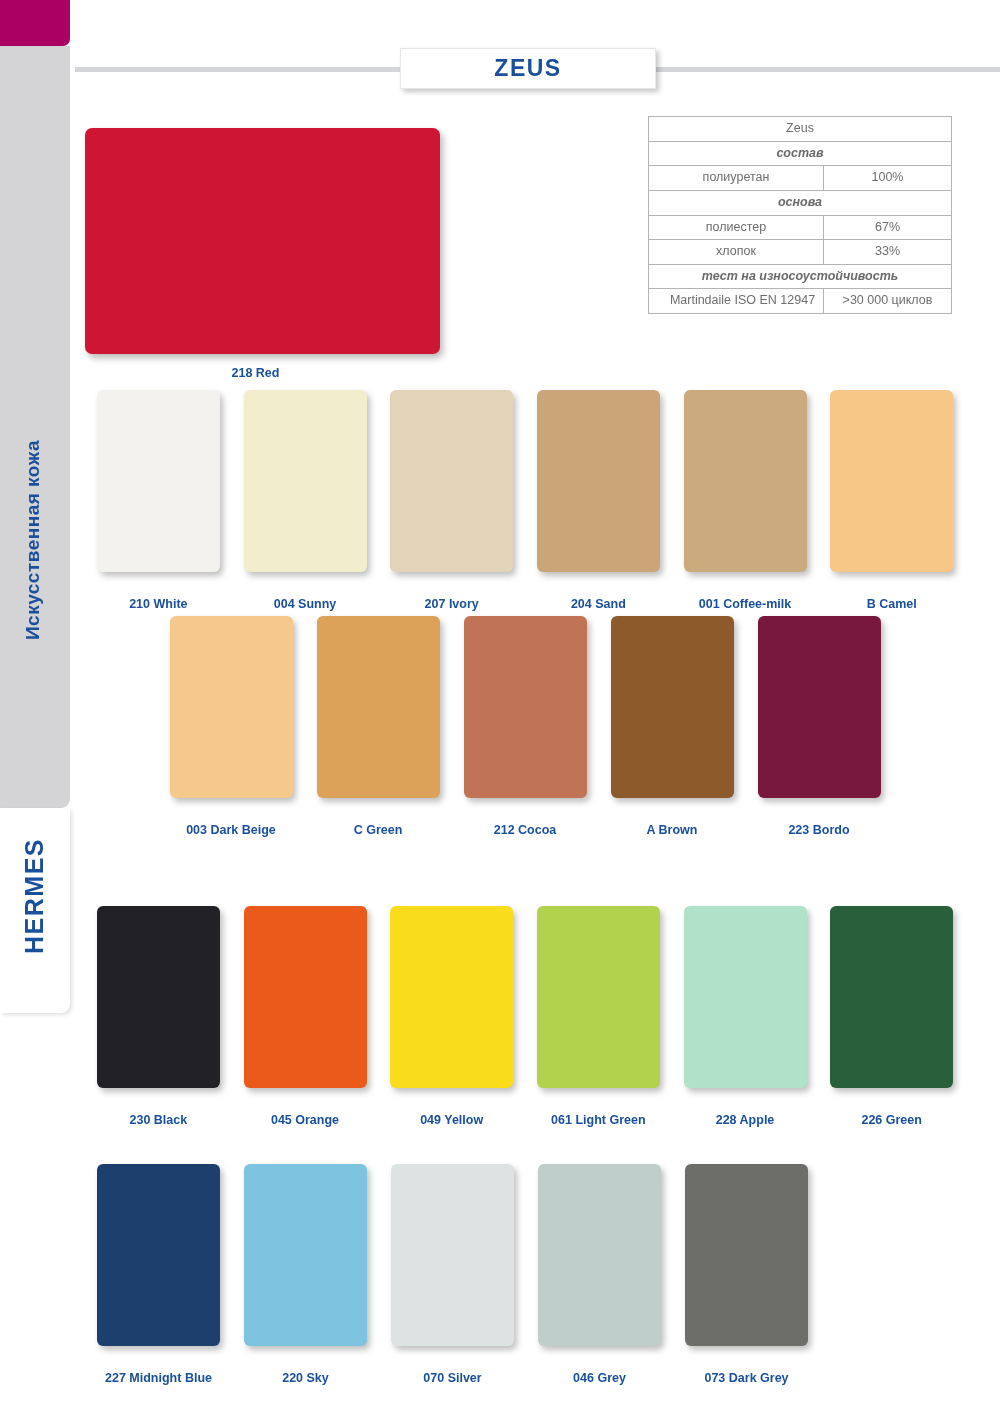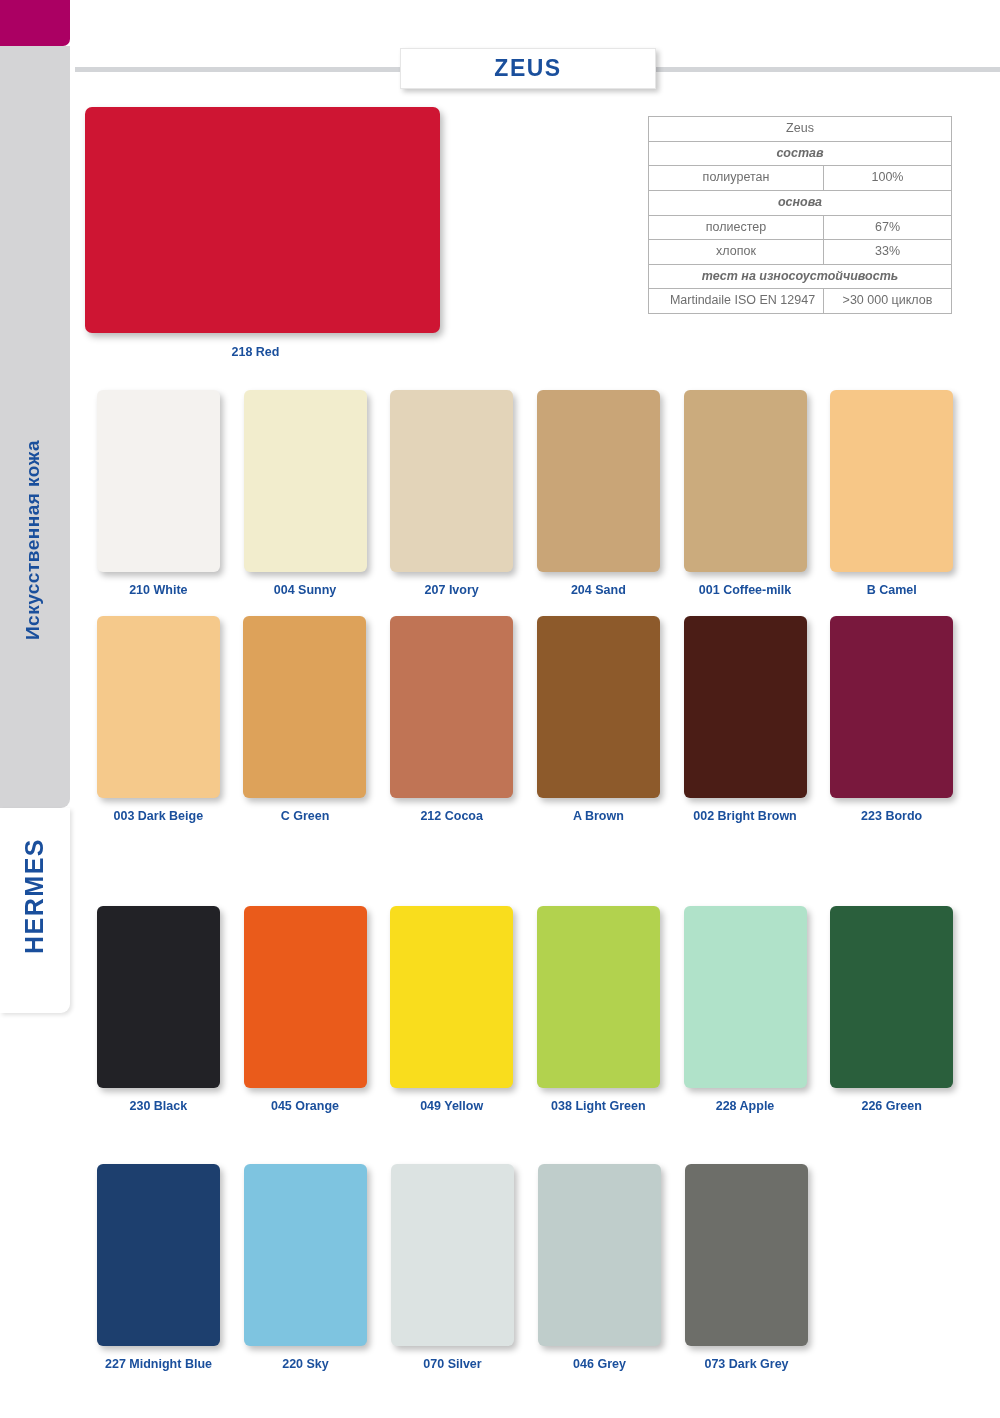--- a/index.html
+++ b/index.html
@@ -81,21 +81,21 @@
   .title-tab span {
     color: #1a4f9c;
     font-size: 23px;
     font-weight: bold;
     letter-spacing: 1.5px;
   }
 
   
   .hero-wrap {
     position: absolute;
-    left: 85px; top: 107px;
+    left: 85px; top: 128px;
     width: 341px;
   }
   .hero-swatch {
     width: 355px; height: 226px;
     border-radius: 7px;
     box-shadow: 3px 4px 7px rgba(0,0,0,0.28);
   }
   .hero-label {
     margin-top: 12px;
     text-align: center;
@@ -139,21 +139,21 @@
     display: flex;
     flex-direction: column;
     align-items: center;
   }
   .swatch {
     width: 123px; height: 182px;
     border-radius: 6px;
     box-shadow: 3px 4px 6px rgba(0,0,0,0.25);
   }
   .swatch-label {
-    margin-top: 11px;
+    margin-top: 25px;
     color: #1a4f9c;
     font-size: 12.5px;
     font-weight: bold;
     text-align: center;
     white-space: nowrap;
   }
   .r1 { top: 390px; }
   .r2 { top: 616px; justify-content: center; }
   .r3 { top: 906px; }
   .r4 { top: 1164px; }
@@ -253,44 +253,40 @@
       </div>
       <div class="grid-cell">
         <div class="swatch" style="background: rgb(192, 116, 85);"></div>
         <div class="swatch-label">212 Cocoa</div>
       </div>
       <div class="grid-cell">
         <div class="swatch" style="background: rgb(141, 90, 43);"></div>
         <div class="swatch-label">A Brown</div>
       </div>
       <div class="grid-cell">
-        <div class="swatch" style="background: rgb(75, 29, 22);"></div>
-        <div class="swatch-label">002 Bright Brown</div>
-      </div>
-      <div class="grid-cell">
         <div class="swatch" style="background: rgb(121, 24, 61);"></div>
         <div class="swatch-label">223 Bordo</div>
       </div>
     </div>
   <div class="grid-row r3">
       <div class="grid-cell">
         <div class="swatch" style="background: rgb(34, 34, 38);"></div>
         <div class="swatch-label">230 Black</div>
       </div>
       <div class="grid-cell">
         <div class="swatch" style="background: rgb(234, 91, 27);"></div>
         <div class="swatch-label">045 Orange</div>
       </div>
       <div class="grid-cell">
         <div class="swatch" style="background: rgb(249, 221, 29);"></div>
         <div class="swatch-label">049 Yellow</div>
       </div>
       <div class="grid-cell">
         <div class="swatch" style="background: rgb(178, 210, 78);"></div>
-        <div class="swatch-label">038 Light Green</div>
+        <div class="swatch-label">061 Light Green</div>
       </div>
       <div class="grid-cell">
         <div class="swatch" style="background: rgb(176, 226, 201);"></div>
         <div class="swatch-label">228 Apple</div>
       </div>
       <div class="grid-cell">
         <div class="swatch" style="background: rgb(42, 95, 60);"></div>
         <div class="swatch-label">226 Green</div>
       </div>
     </div>

